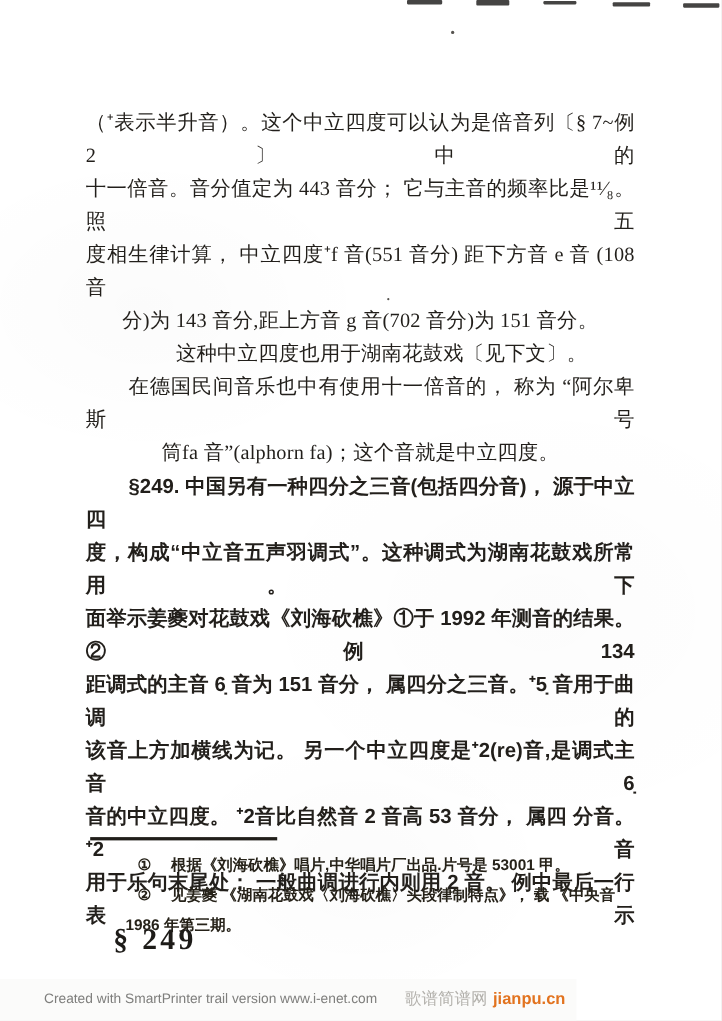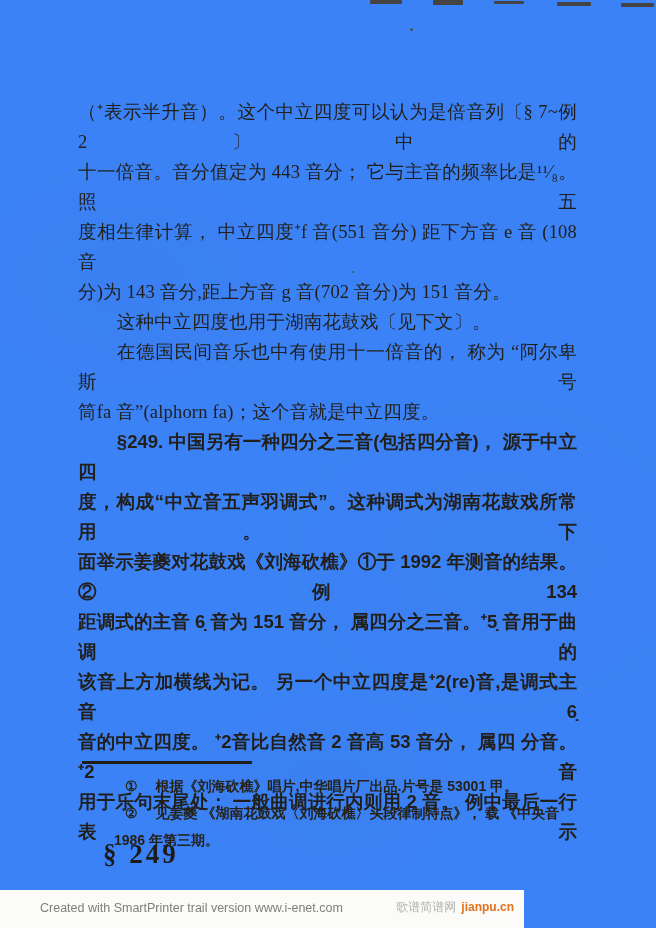--- a/index.html
+++ b/index.html
@@ -1,37 +1,37 @@
 <!DOCTYPE html>
 <html><head>
 <meta charset="utf-8">
 <style>
   html,body { margin:0; padding:0; background:#e8e7e4; }
   .page {
     position:relative; width:656px; height:928px;
-    background:#3b82f6;
+    background:#ffffff;
     overflow:hidden;
     font-family:"Liberation Serif", serif;
     color:#221f1b;
   }
   
   .page::before {
     content:""; position:absolute; inset:0; pointer-events:none;
     background:
       radial-gradient(ellipse 300px 200px at 20% 30%, rgba(0,0,0,0.015), transparent 70%),
       radial-gradient(ellipse 400px 300px at 75% 60%, rgba(0,0,0,0.012), transparent 70%),
       radial-gradient(ellipse 250px 180px at 50% 85%, rgba(0,0,0,0.015), transparent 70%);
   }
   .scan-dash { position:absolute; background:#454443; border-radius:1px; }
   .scan-speck { position:absolute; background:#55524e; border-radius:50%; }
 
   .body-text { position:absolute; left:78px; top:97px; width:499px; }
   .line {
     font-size:18.5px; line-height:30px; min-height:30px;
-    text-align:left; letter-spacing:0.2px;
+    text-align:center; letter-spacing:0.2px;
   }
   .line.justify { text-align:justify; text-align-last:justify; }
   .line.indent { text-indent:2.1em; }
   .line.serif  { font-family:"Liberation Serif", serif; font-weight:normal; }
   .line.bold   { font-family:"Liberation Sans", sans-serif; font-weight:700; letter-spacing:0; }
 
   .footnotes {
     position:absolute; left:70px; top:757px; width:512px;
     font-family:"Liberation Sans", sans-serif; font-weight:700;
     font-size:14px; color:#262219;
@@ -48,21 +48,21 @@
   }
 
   .footer {
     position:absolute; left:0; bottom:0; width:524px; height:38px;
     background:#fbfbfa; font-family:"Liberation Sans", sans-serif;
   }
   .footer-left {
     position:absolute; left:40px; top:11px;
     font-size:12.5px; color:#7e7e7c;
   }
-  .footer-right { position:absolute; right:10px; top:9px; font-size:12px; }
+  .footer-right { position:absolute; right:10px; top:9px; font-size:15px; }
   .site-name { color:#b3b1ac; }
   .site-domain { margin-left:5px; font-weight:600; }
 </style>
 </head>
 <body>
 
 <div class="page">
 
   <div id="artifact-layer">
       <div class="scan-dash" style="left: 370px; top: 0px; width: 32px; height: 4px;"></div>

